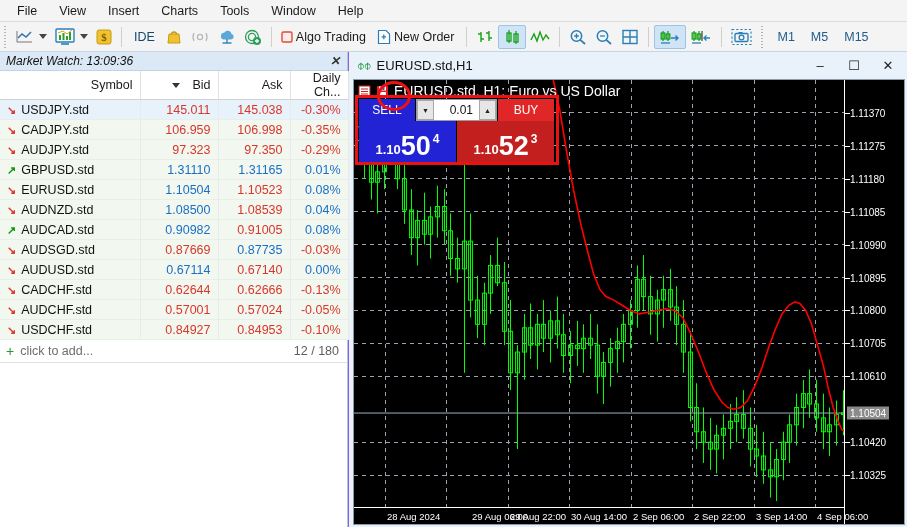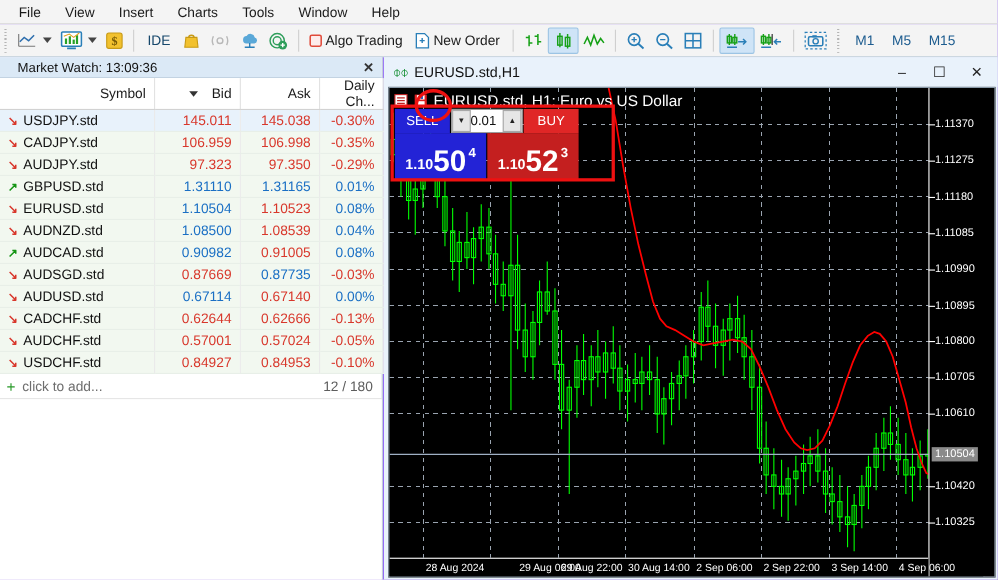--- a/index.html
+++ b/index.html
@@ -51,22 +51,23 @@
 
   
   .mw {
     position: absolute; top: 52px; left: 0; width: 348px; height: 475px;
     background: #ffffff; border-right: 1px solid #b9c6d2;
     display: flex; flex-direction: column;
   }
   .mw-title {
     height: 19px; background: #dbe9f6;
     display: flex; align-items: center; justify-content: space-between;
-    padding: 0 4px 0 16px; font-size: 12px; color: #111;
+    padding: 0 4px 0 6px; font-size: 12px; color: #111;
     border-bottom: 1px solid #c3d3e2;
+    font-style: italic;
   }
   .mw-close { font-size: 12px; color: #333; cursor: default; padding: 0 3px; font-weight: bold;}
 
   table.mw-table { width: 100%; border-collapse: collapse; table-layout: fixed; }
   table.mw-table th {
     background: #ffffff; font-weight: normal; font-size: 12.5px; color: #1b1b1b;
     border-bottom: 1px solid #d2d2d2; border-right: 1px solid #e2e2e2;
     height: 23px; padding: 0 7px; cursor: default;
   }
   .th-sym { text-align: right; }
@@ -122,21 +123,21 @@
   .chart-svg { position: absolute; top: 0; left: 0; }
   .chart-head {
     position: absolute; top: 3px; left: 4px; display: flex;
     align-items: center; gap: 5px; z-index: 6;
   }
   .chart-head-txt { color: #ffffff; font-size: 14px; }
   .ic-book, .ic-save { width: 13px; height: 13px; display:block; }
 
   
   .octp {
-    position: absolute; top: 19px; left: 5px; width: 167px; z-index: 7;
+    position: absolute; top: 19px; left: 5px; width: 195px; z-index: 7;
     font-family: "Liberation Sans", sans-serif;
   }
   .octp-top { display: flex; height: 22px; }
   .octp-sell-btn, .octp-buy-btn {
     width: 56px; display: flex; align-items: center; justify-content: center;
     font-size: 12px; color: #ffffff; cursor: default;
   }
   .octp-sell-btn { background: #2323d6; }
   .octp-buy-btn  { background: #e02626; }
   .vol-box {

